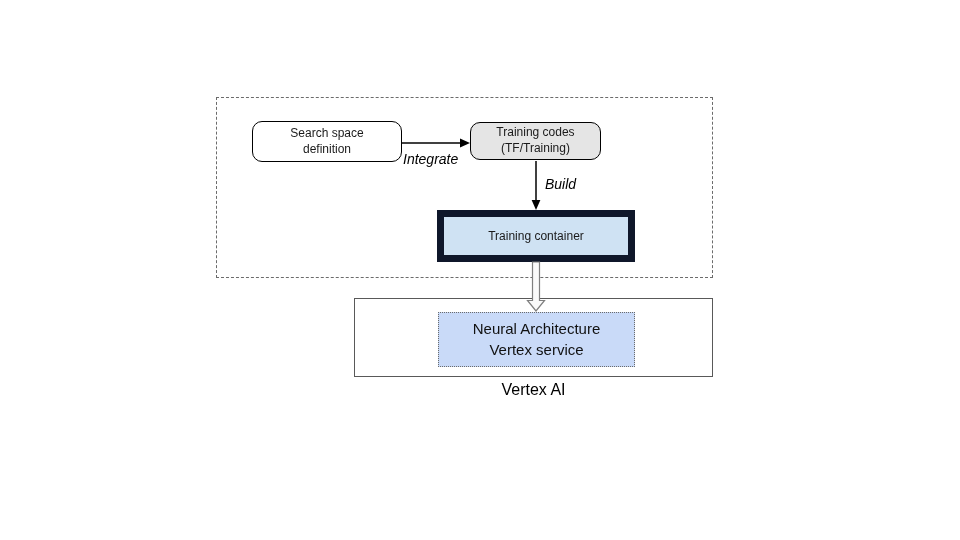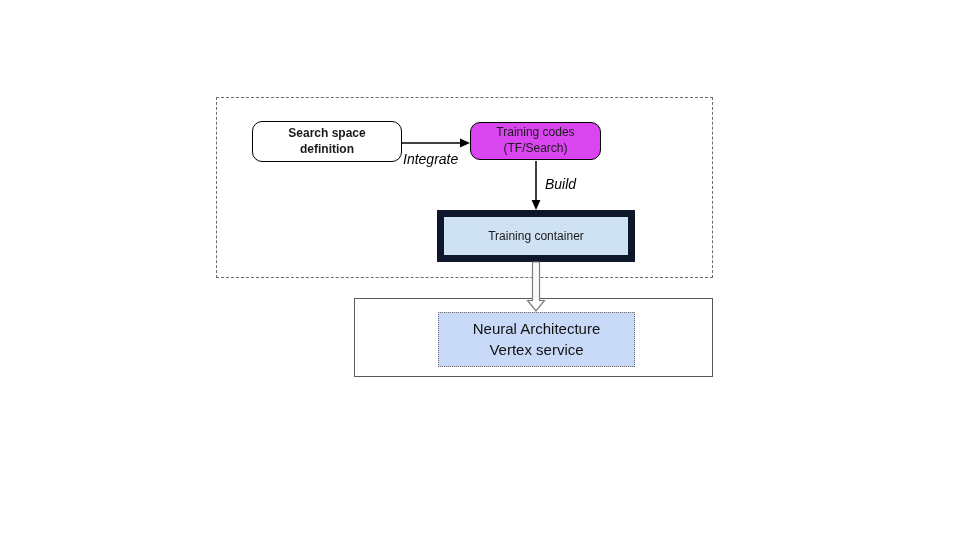--- a/index.html
+++ b/index.html
@@ -39,30 +39,29 @@
   .node-search-space {
     left: 252px;
     top: 121px;
     width: 150px;
     height: 41px;
     border: 1.5px solid #000000;
     border-radius: 10px;
     background: #ffffff;
     font-size: 12px;
     line-height: 1.3;
-    font-weight: bold;
   }
   .node-training-codes {
     left: 470px;
     top: 122px;
     width: 131px;
     height: 38px;
     border: 1.5px solid #000000;
     border-radius: 10px;
-    background: #d946ef;
+    background: #e5e5e5;
     font-size: 12px;
     line-height: 1.3;
   }
   .node-training-container {
     left: 437px;
     top: 210px;
     width: 198px;
     height: 52px;
     border: 7px solid #0f172a;
     background: #cfe2f3;
@@ -124,21 +123,21 @@
 
   <div class="group-dashed"></div>
 
   <div class="node node-search-space">
     <span class="line">Search space</span>
     <span class="line">definition</span>
   </div>
 
   <div class="node node-training-codes">
     <span class="line">Training codes</span>
-    <span class="line">(TF/Search)</span>
+    <span class="line">(TF/Training)</span>
   </div>
 
   <div class="node node-training-container">
     <span class="line">Training container</span>
   </div>
 
   <div class="vertex-box"></div>
 
   <div class="node node-nas-service">
     <span class="line">Neural Architecture</span>
@@ -158,14 +157,15 @@
     </g>
 
     <g>
       <path d="M 532.5 262 L 539.5 262 L 539.5 300.5 L 544.5 300.5 L 536 311 L 527.5 300.5 L 532.5 300.5 Z" fill="#fafafa" stroke="#7f7f7f" stroke-width="1.2" stroke-linejoin="miter"></path>
     </g>
   </svg>
 
   <div class="edge-label label-integrate">Integrate</div>
   <div class="edge-label label-build">Build</div>
 
+  <div class="vertex-label">Vertex AI</div>
 
 </div>
 
 </body></html>

